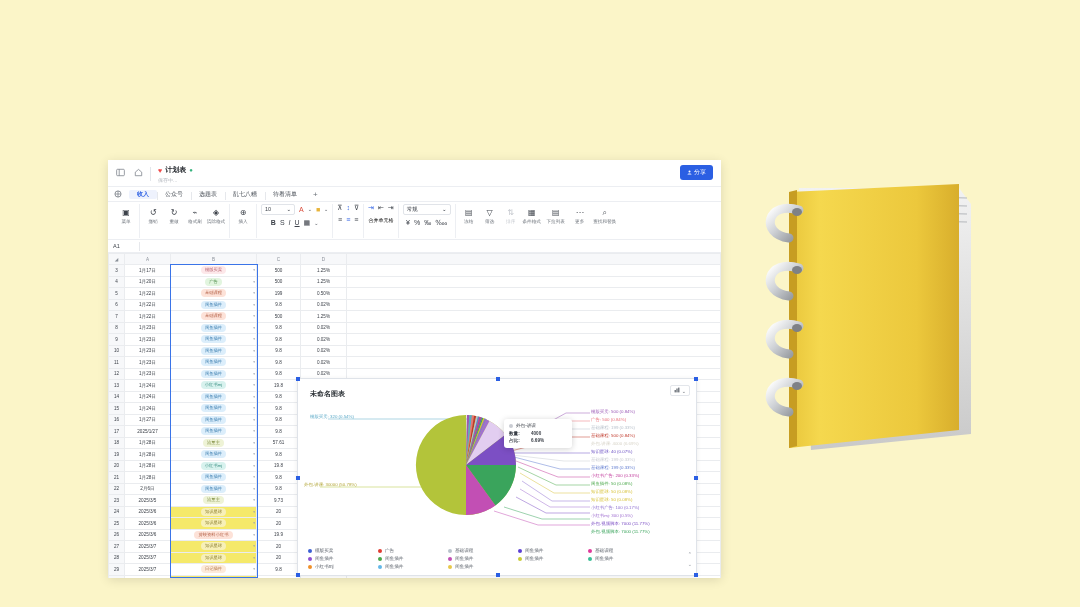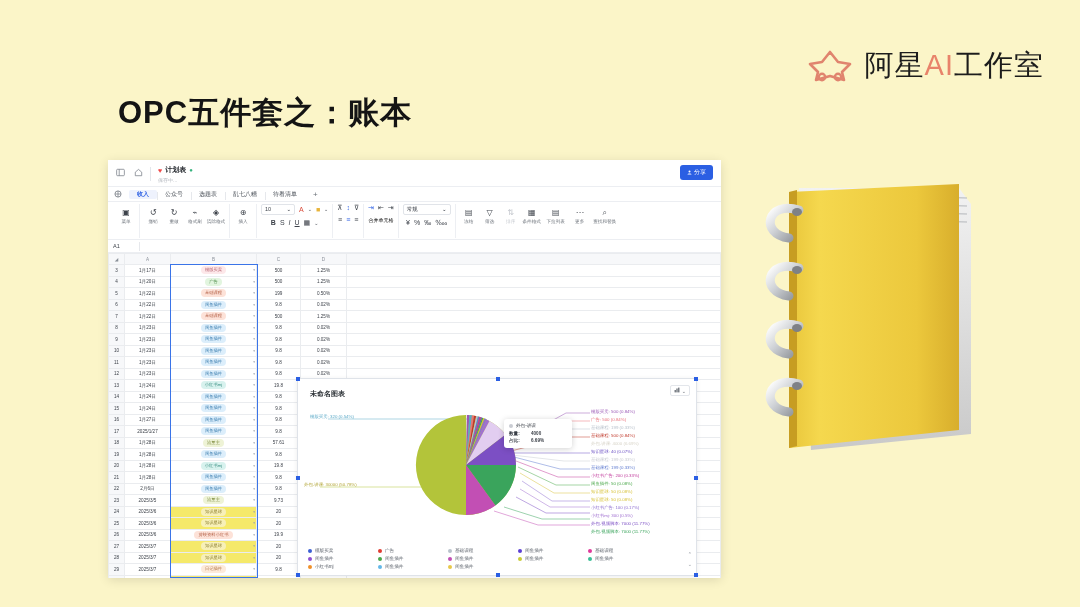--- a/index.html
+++ b/index.html
@@ -120,32 +120,21 @@
   .watermark {
     position: absolute; left: 722px; top: 558px;
     font-size: 24px; color: #d8cf93; letter-spacing: 2px; white-space: nowrap;
   }
 </style>
 </head>
 <body>
 
 <div class="slide">
 
-  <div class="brand">
-    <span class="brand-icon">
-      <svg viewBox="0 0 46 34" width="46" height="34">
-        <path d="M23 3 L31 13 L43 15 L35 23 L37 31 L23 27 L9 31 L11 23 L3 15 L15 13 Z" fill="none" stroke="#e0846e" stroke-width="2.6" stroke-linejoin="round"></path>
-        <circle cx="15" cy="28" r="3.2" fill="none" stroke="#e0846e" stroke-width="2.4"></circle>
-        <circle cx="31" cy="28" r="3.2" fill="none" stroke="#e0846e" stroke-width="2.4"></circle>
-      </svg>
-    </span>
-    <span class="brand-text"><span>阿星</span><span class="ai">AI</span><span>工作室</span></span>
-  </div>
-
-  <div class="page-title">OPC五件套之：账本</div>
+
 
   <div class="app">
 
     <div class="titlebar">
       <div class="tb-icons">
         <span>
           <svg width="9" height="9" viewBox="0 0 14 14">
               <rect x="1" y="2" width="12" height="10" rx="1.5" fill="none" stroke="#7a7f88" stroke-width="1.2"></rect>
               <line x1="5" y1="2" x2="5" y2="12" stroke="#7a7f88" stroke-width="1.2"></line>
             </svg>

